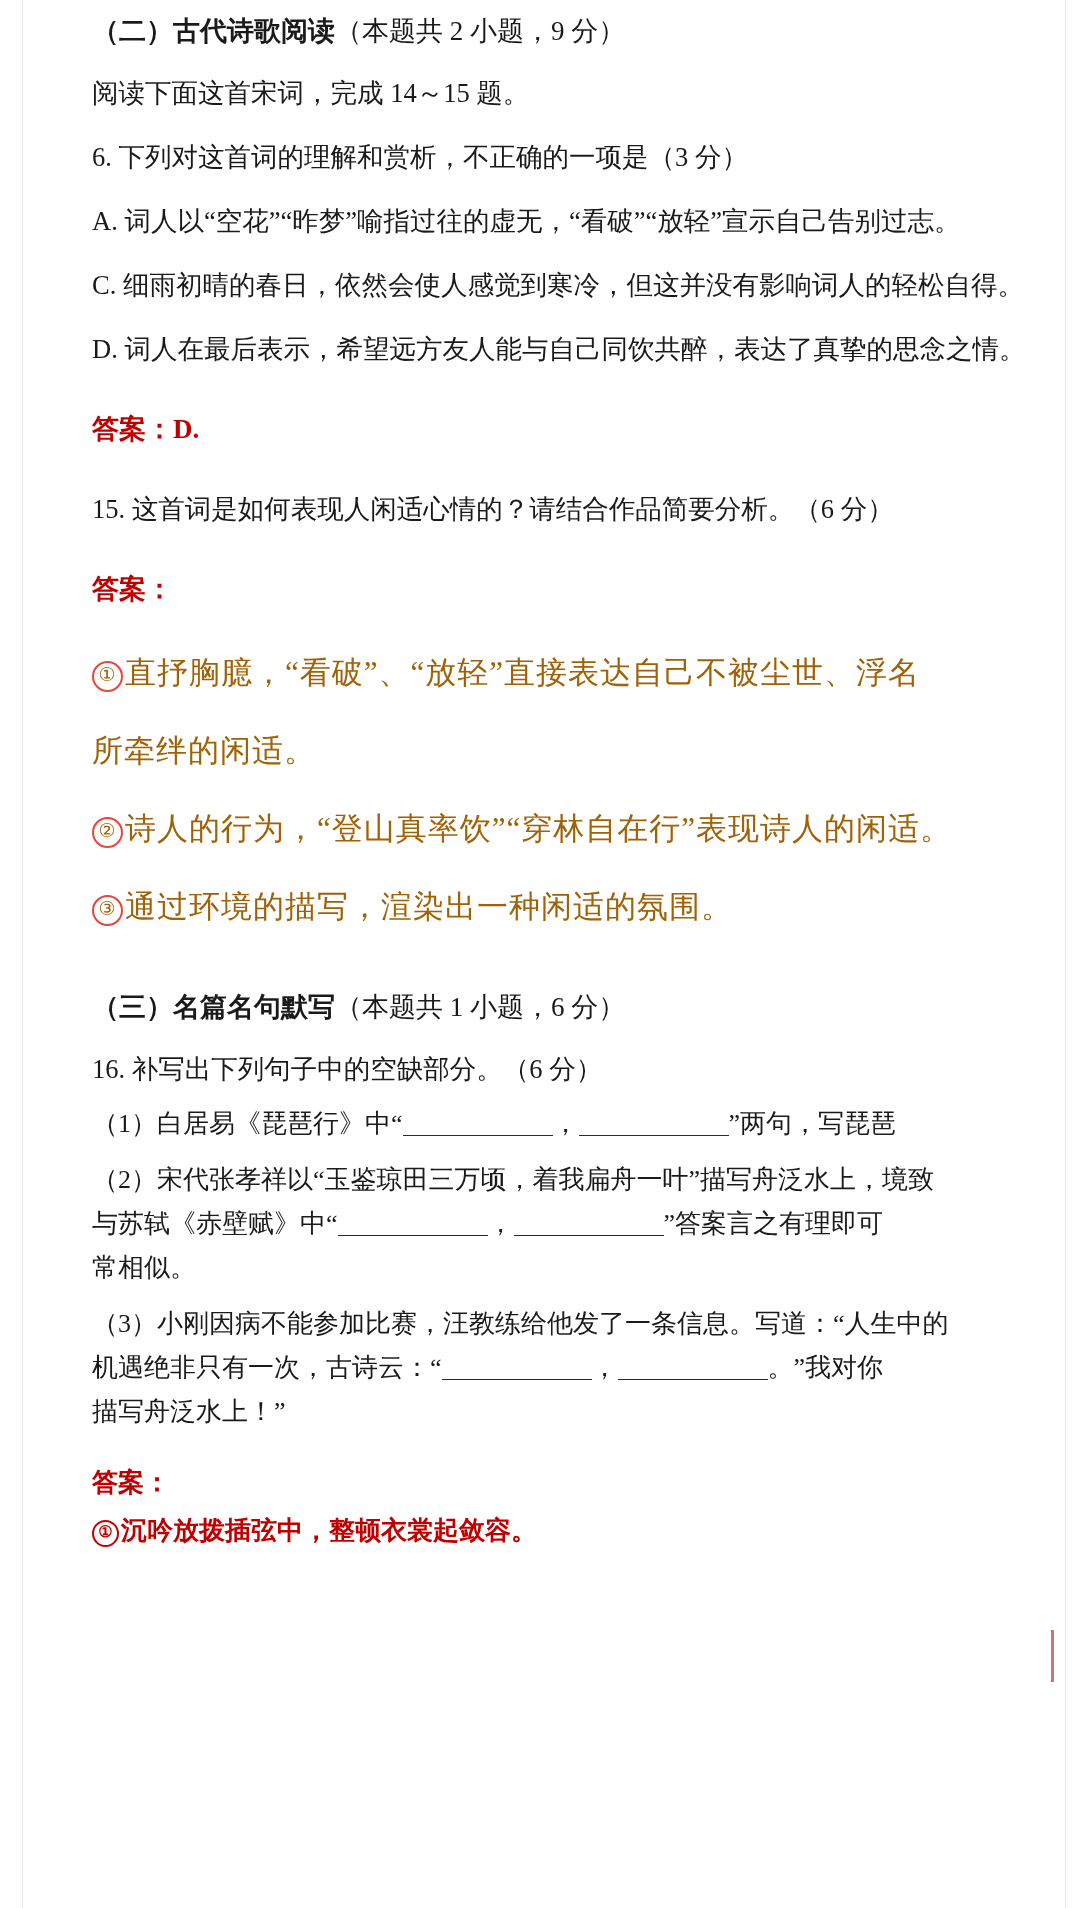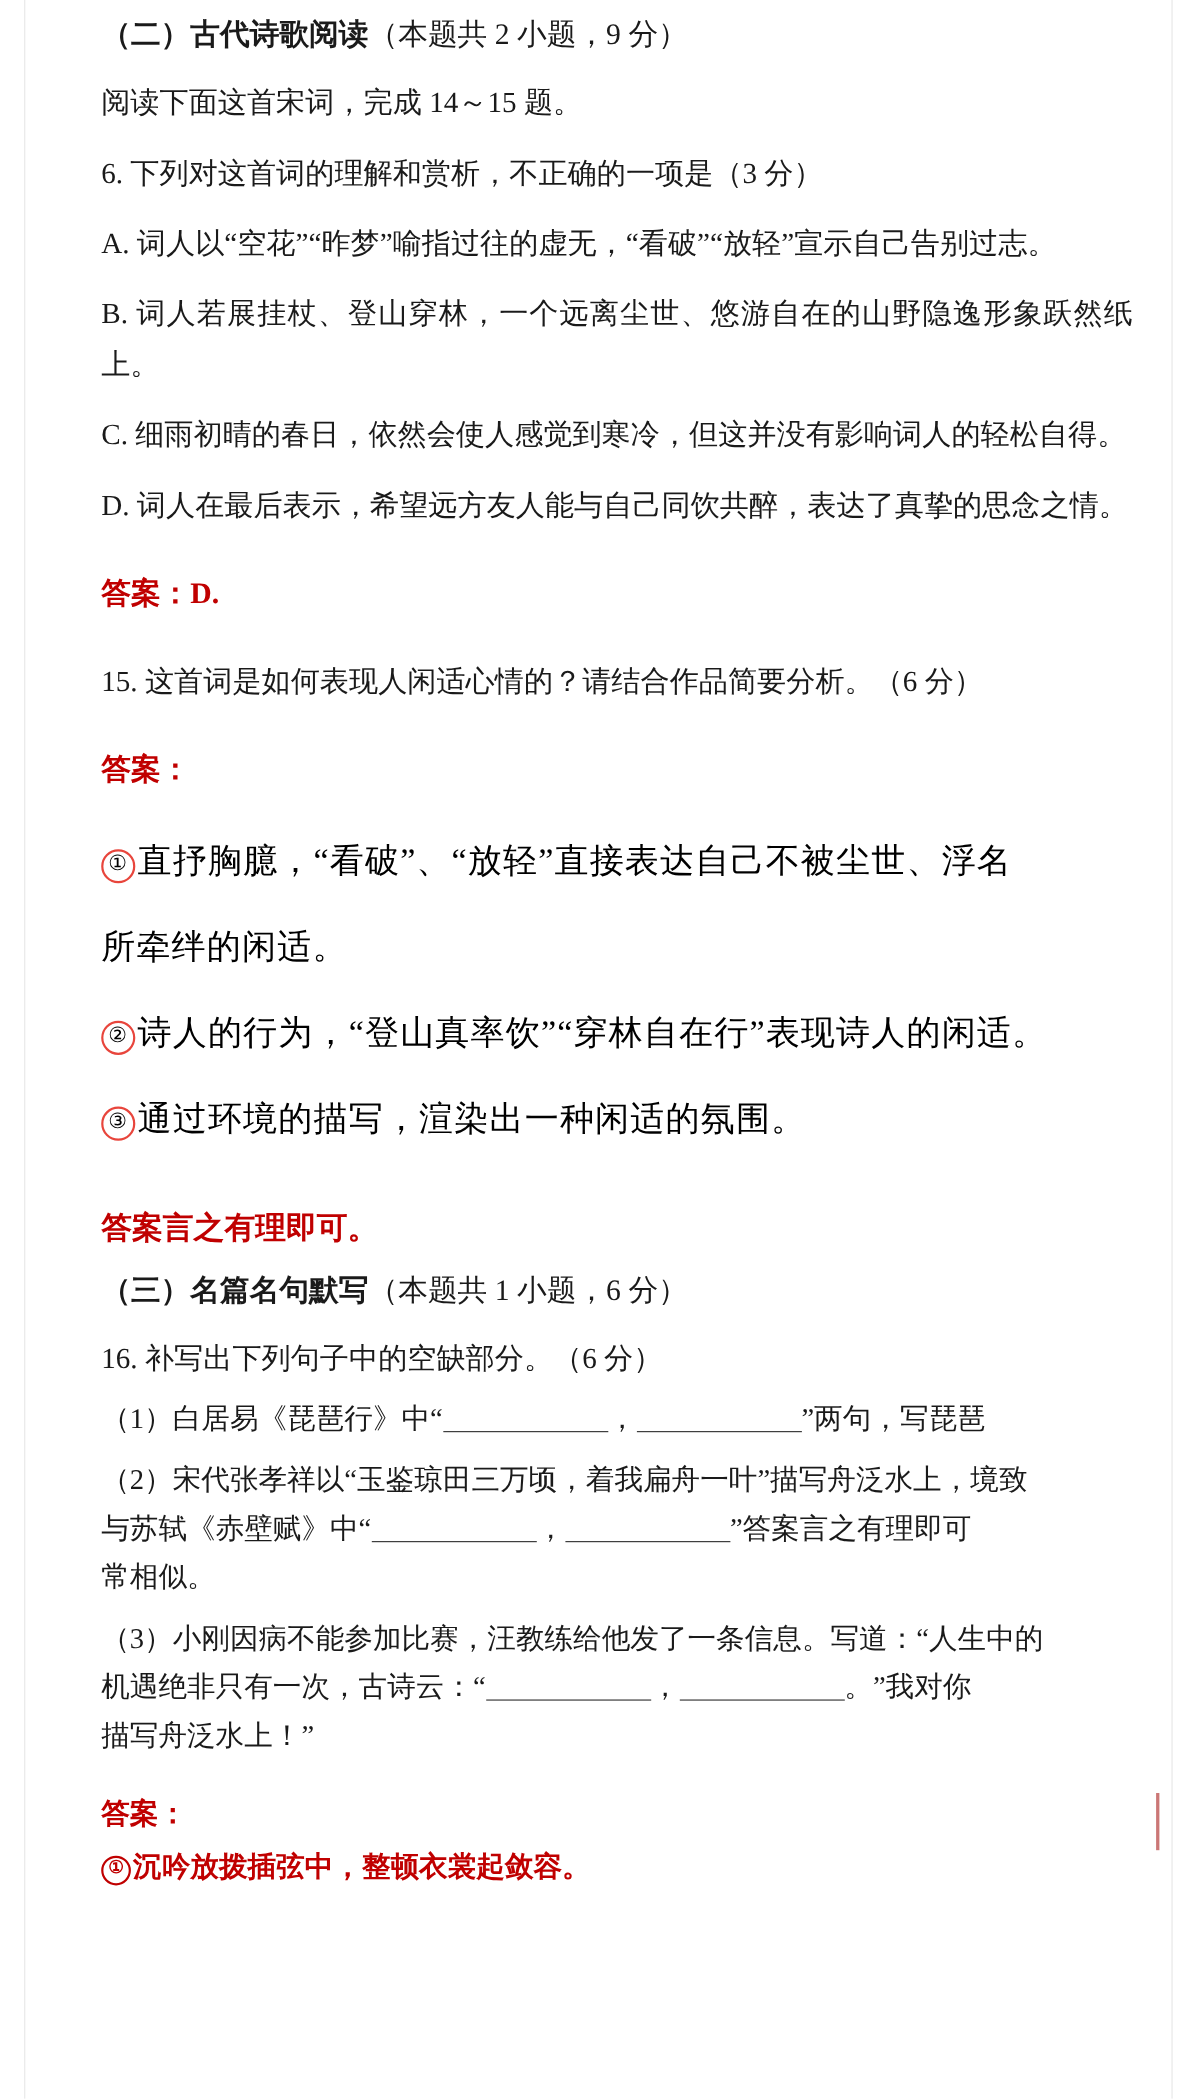--- a/index.html
+++ b/index.html
@@ -64,21 +64,21 @@
     margin: 0 0 18px 0;
   }
   .ans-red-plain {
     color: #c00000;
     font-size: 27px;
     line-height: 46px;
     margin: 0 0 14px 0;
     font-weight: bold;
   }
   .big-red {
-    color: #000000;
+    color: #a16207;
     font-size: 31px;
     line-height: 62px;
     margin: 0 0 16px 0;
     letter-spacing: 1px;
   }
   .big-red .circnum {
     display: inline-block;
     border: 2px solid #e8453c;
     border-radius: 50%;
     width: 27px;
@@ -152,21 +152,20 @@
   <div class="sidebar-mark"></div>
 
   <div class="heading">
     <b>（二）古代诗歌阅读</b><span>（本题共 2 小题，9 分）</span>
   </div>
 
   <div class="para">阅读下面这首宋词，完成 14～15 题。</div>
 
   <div class="para">6. 下列对这首词的理解和赏析，不正确的一项是（3 分）</div>
   <div class="para">A. 词人以“空花”“昨梦”喻指过往的虚无，“看破”“放轻”宣示自己告别过志。</div>
-  <div class="para">B. 词人若展挂杖、登山穿林，一个远离尘世、悠游自在的山野隐逸形象跃然纸上。</div>
   <div class="para">C. 细雨初晴的春日，依然会使人感觉到寒冷，但这并没有影响词人的轻松自得。</div>
   <div class="para">D. 词人在最后表示，希望远方友人能与自己同饮共醉，表达了真挚的思念之情。</div>
 
   <div class="gap"></div>
 
   <div class="ans-red">
     <span>答案：</span><span>D.</span>
   </div>
 
   <div class="gap"></div>
@@ -187,21 +186,20 @@
   </div>
   <div class="big-red">
     <span class="circnum">②</span><span>诗人的行为，“登山真率饮”“穿林自在行”表现诗人的闲适。</span>
   </div>
   <div class="big-red">
     <span class="circnum">③</span><span>通过环境的描写，渲染出一种闲适的氛围。</span>
   </div>
 
   <div class="gap-lg"></div>
 
-  <div class="bold-red-line">答案言之有理即可。</div>
 
   <div class="heading">
     <b>（三）名篇名句默写</b><span>（本题共 1 小题，6 分）</span>
   </div>
 
   <div class="para tight">16. 补写出下列句子中的空缺部分。（6 分）</div>
 
   <div class="q-block">
     <p>
       <span>（1）</span><span>白居易《琵琶行》中“</span><span class="blank"></span><span>，</span><span class="blank"></span><span>”两句，写琵琶</span><br>

